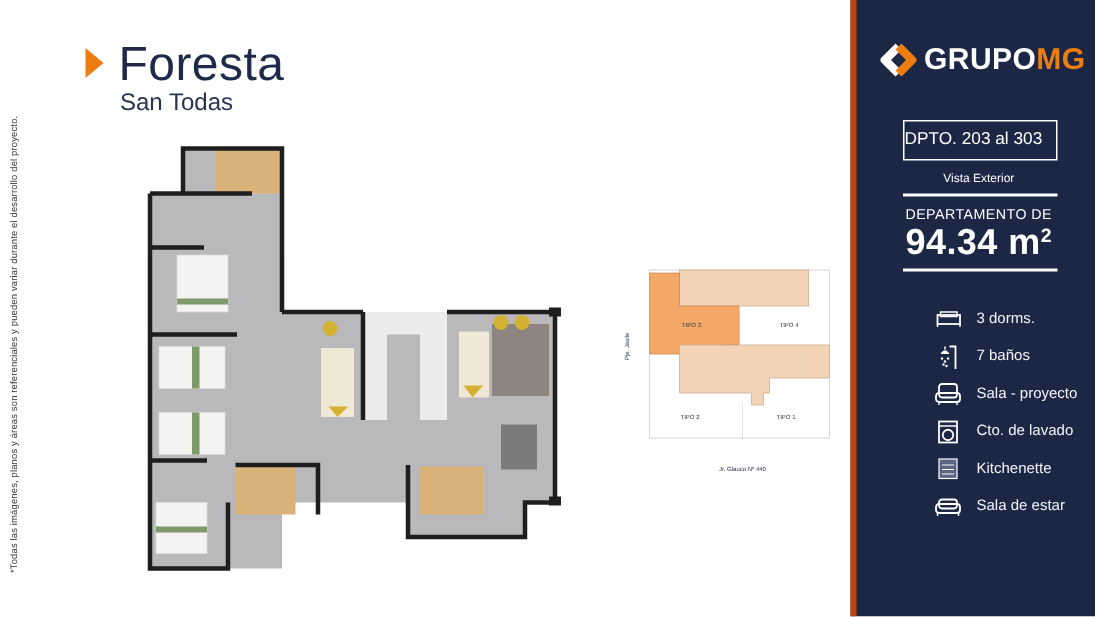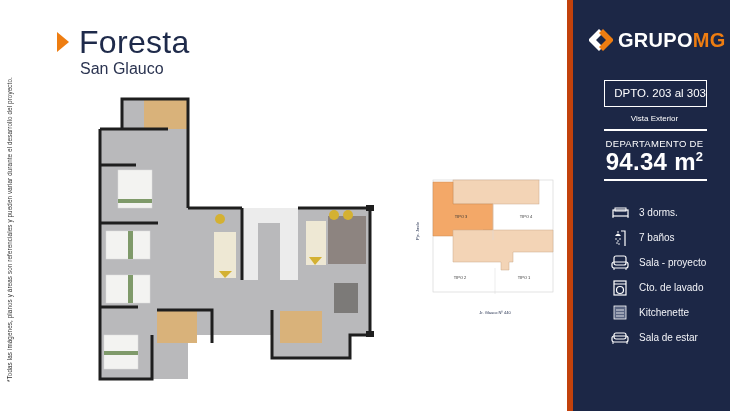--- a/index.html
+++ b/index.html
@@ -5,45 +5,45 @@
   * { margin:0; padding:0; box-sizing:border-box; }
   body { width:730px; height:411px; overflow:hidden; background:#ffffff; font-family:"Liberation Sans", sans-serif; position:relative; }
   .main { position:absolute; left:0; top:0; width:567px; height:411px; background:#fff; }
   .disclaimer { position:absolute; left:6px; top:382px; transform-origin:left top; transform:rotate(-90deg); font-size:6.3px; color:#333; white-space:nowrap; letter-spacing:0.1px; }
   .title-wrap { position:absolute; left:57px; top:24px; }
   .arrow { position:absolute; left:0; top:8px; width:0; height:0; border-top:10px solid transparent; border-bottom:10px solid transparent; border-left:12px solid #ee7d11; }
   .title { position:absolute; left:22px; top:0; font-size:32px; font-weight:normal; color:#1e2a4a; letter-spacing:0.3px; white-space:nowrap; }
   .subtitle { position:absolute; left:23px; top:36px; font-size:16px; color:#2a3350; white-space:nowrap; }
   .plan { position:absolute; left:94px; top:95px; width:285px; height:287px; }
   .keyplan { position:absolute; left:405px; top:178px; width:150px; height:145px; }
-  .sidebar { position:absolute; left:567px; top:0; width:163px; height:411px; background:#1c2746; border-left:6px solid #c2410c; color:#fff; }
+  .sidebar { position:absolute; left:567px; top:0; width:163px; height:411px; background:#1c2746; border-left:4px solid #c2410c; color:#fff; }
   .logo { position:absolute; left:16px; top:28px; display:flex; align-items:center; }
   .logo-text { font-size:20px; font-weight:bold; letter-spacing:0.3px; margin-left:5px; white-space:nowrap; }
   .logo-text .mg { color:#ee7d11; }
-  .dpto { position:absolute; left:31px; top:80px; width:103px; height:27px; border:1.5px solid #fff; font-size:11.5px; text-align:right; line-height:24px; white-space:nowrap; }
+  .dpto { position:absolute; left:31px; top:80px; width:103px; height:27px; border:1.5px solid #fff; font-size:11.5px; text-align:left; line-height:24px; white-space:nowrap; }
   .vista { position:absolute; left:0; width:163px; top:114px; font-size:8px; text-align:center; }
   .rule { position:absolute; left:31px; width:103px; height:1.5px; background:#fff; }
   .dep-label { position:absolute; left:0; width:163px; top:138px; font-size:9.5px; text-align:center; letter-spacing:0.3px; }
   .area { position:absolute; left:0; width:163px; top:148px; font-size:24px; font-weight:bold; text-align:center; letter-spacing:0.3px; white-space:nowrap; }
   .area sup { font-size:13px; vertical-align:top; position:relative; top:1px; }
-  .features { position:absolute; left:38px; top:200px; }
+  .features { position:absolute; left:52px; top:200px; }
   .feature { display:flex; align-items:center; height:25px; }
   .ficon { width:18px; height:16px; display:flex; align-items:center; justify-content:center; }
   .flabel { font-size:10px; margin-left:10px; white-space:nowrap; color:#f3f4f8; }
 </style>
 </head>
 <body>
 
 <div class="main">
   <div class="disclaimer">*Todas las imágenes, planos y áreas son referenciales y pueden variar durante el desarrollo del proyecto.</div>
 
   <div class="title-wrap">
     <div class="arrow"></div>
     <div class="title">Foresta</div>
-    <div class="subtitle">San Glauco</div>
+    <div class="subtitle">San Todas</div>
   </div>
 
   <svg class="plan" viewBox="0 0 285 287">
 
     <g fill="#b9b9bb">
       <rect x="28" y="4" width="66" height="30"></rect>
       <rect x="6" y="34" width="88" height="250"></rect>
       <rect x="94" y="113" width="182" height="127"></rect>
       <rect x="178" y="215" width="78" height="48"></rect>
     </g>

